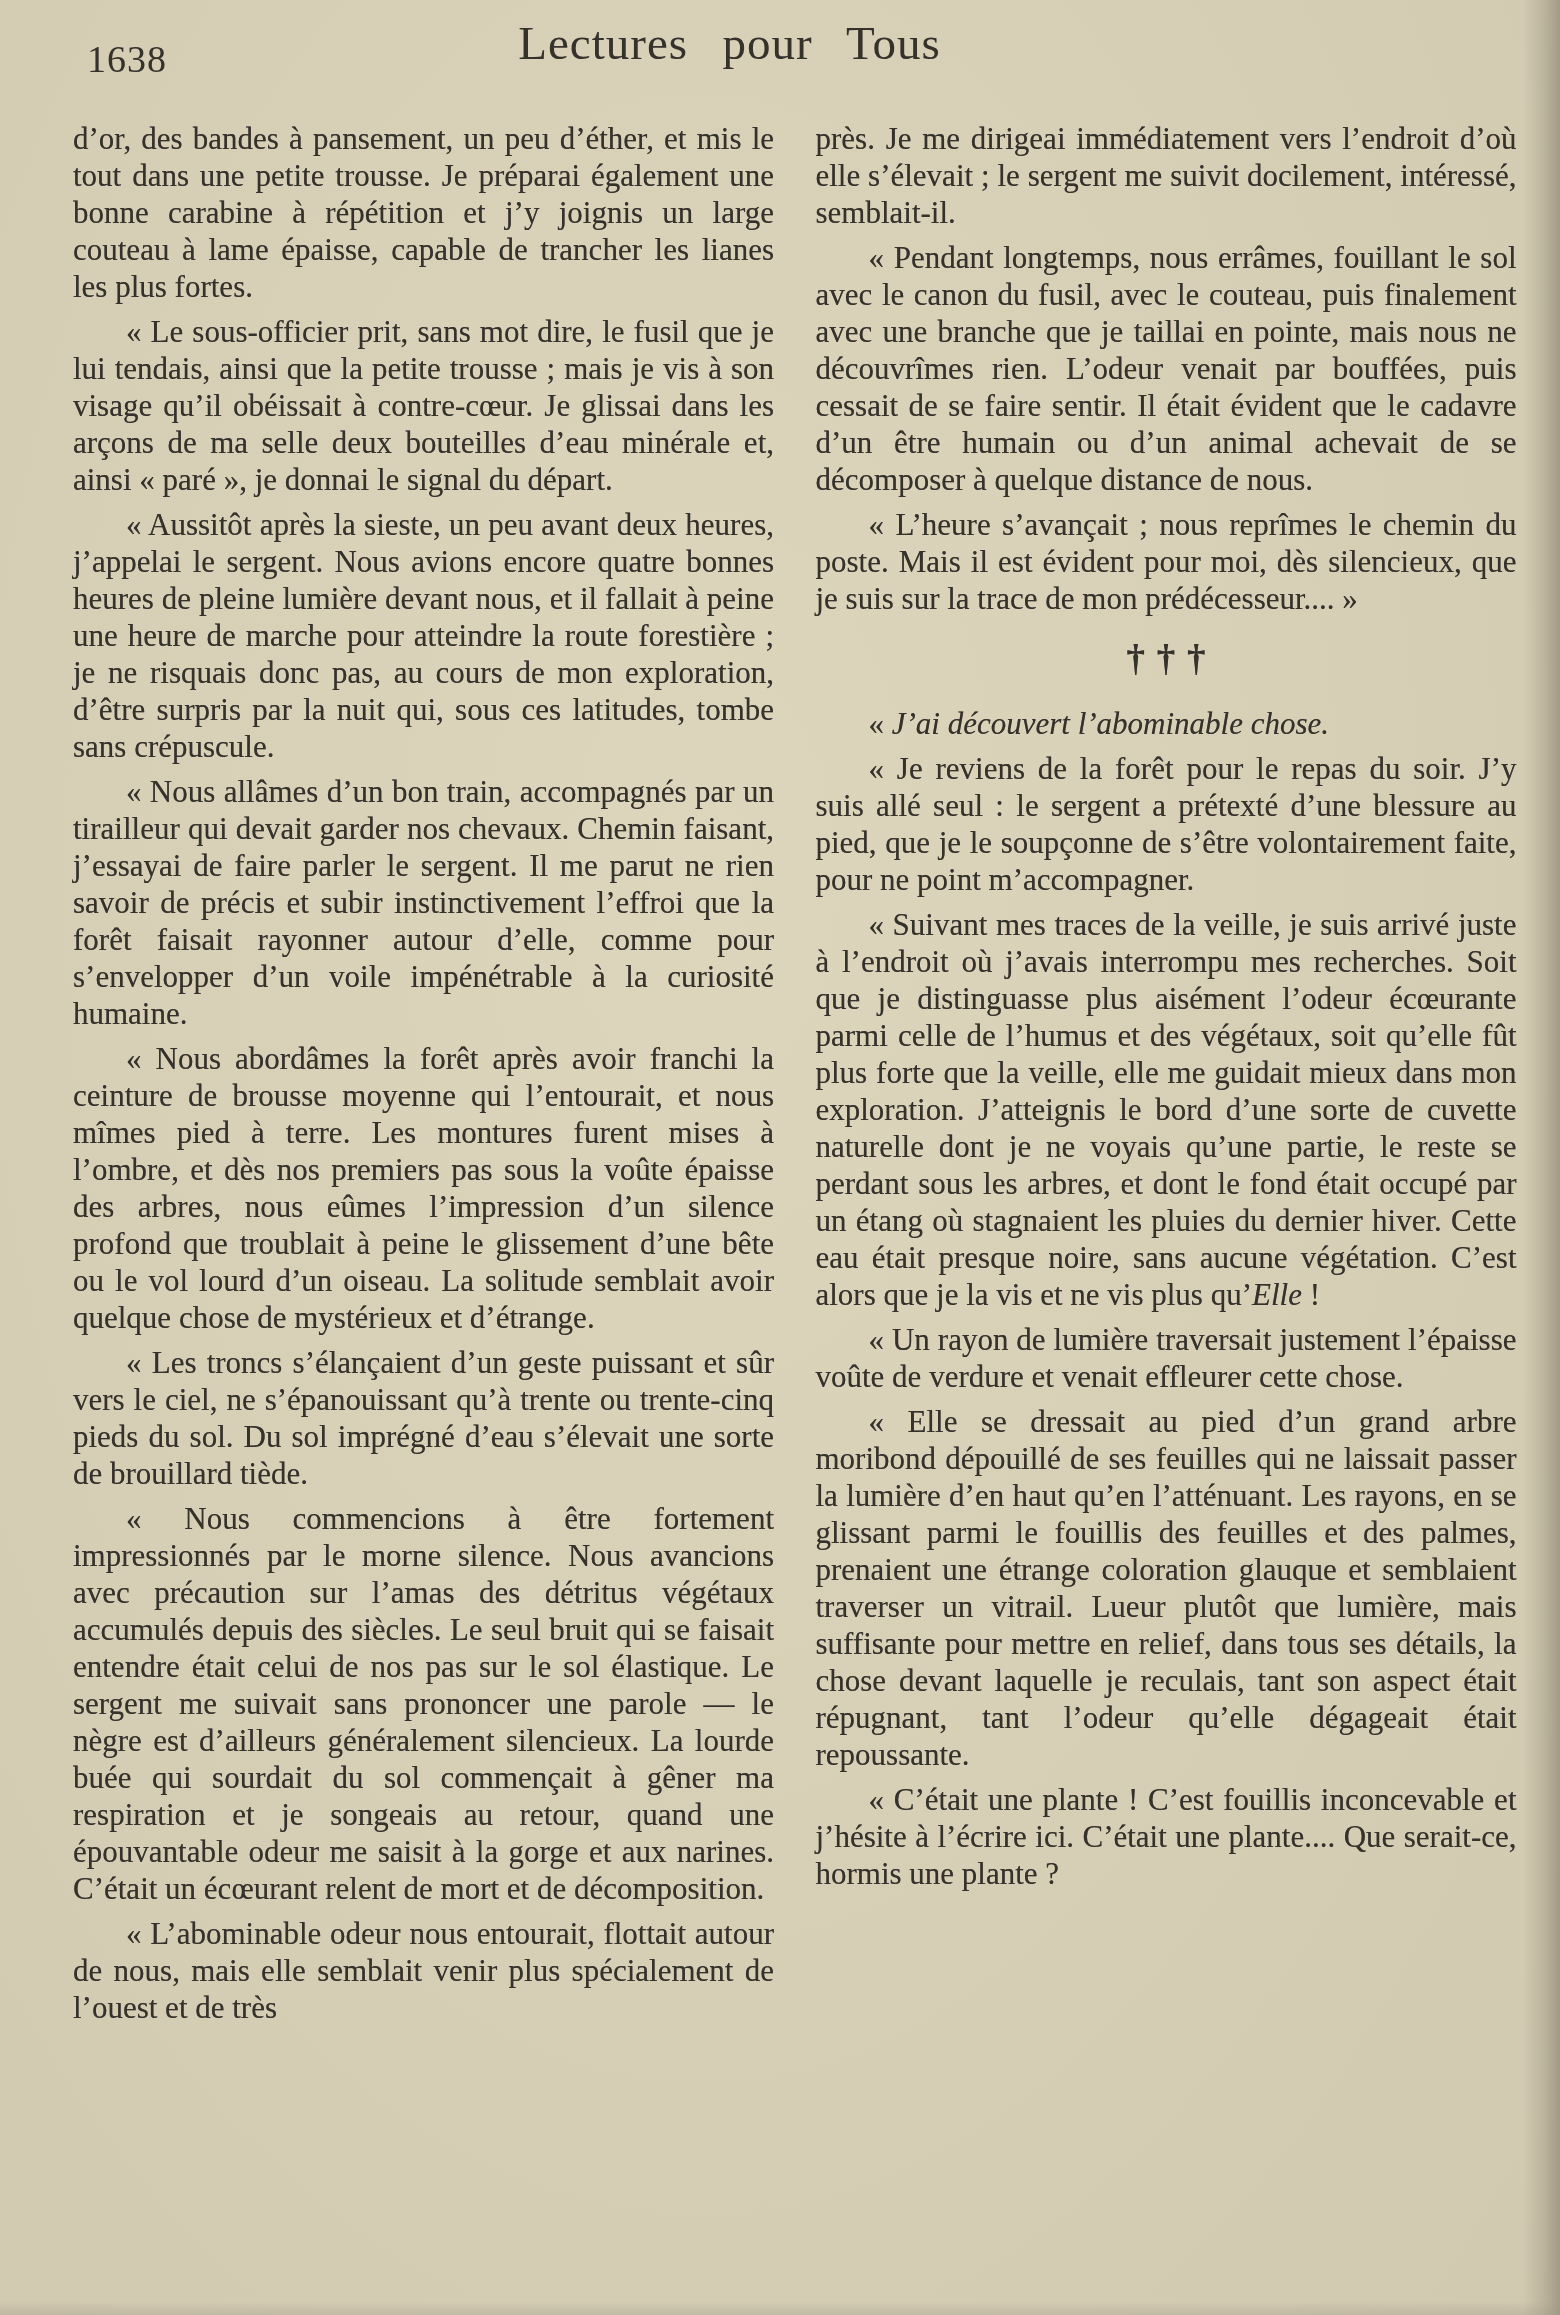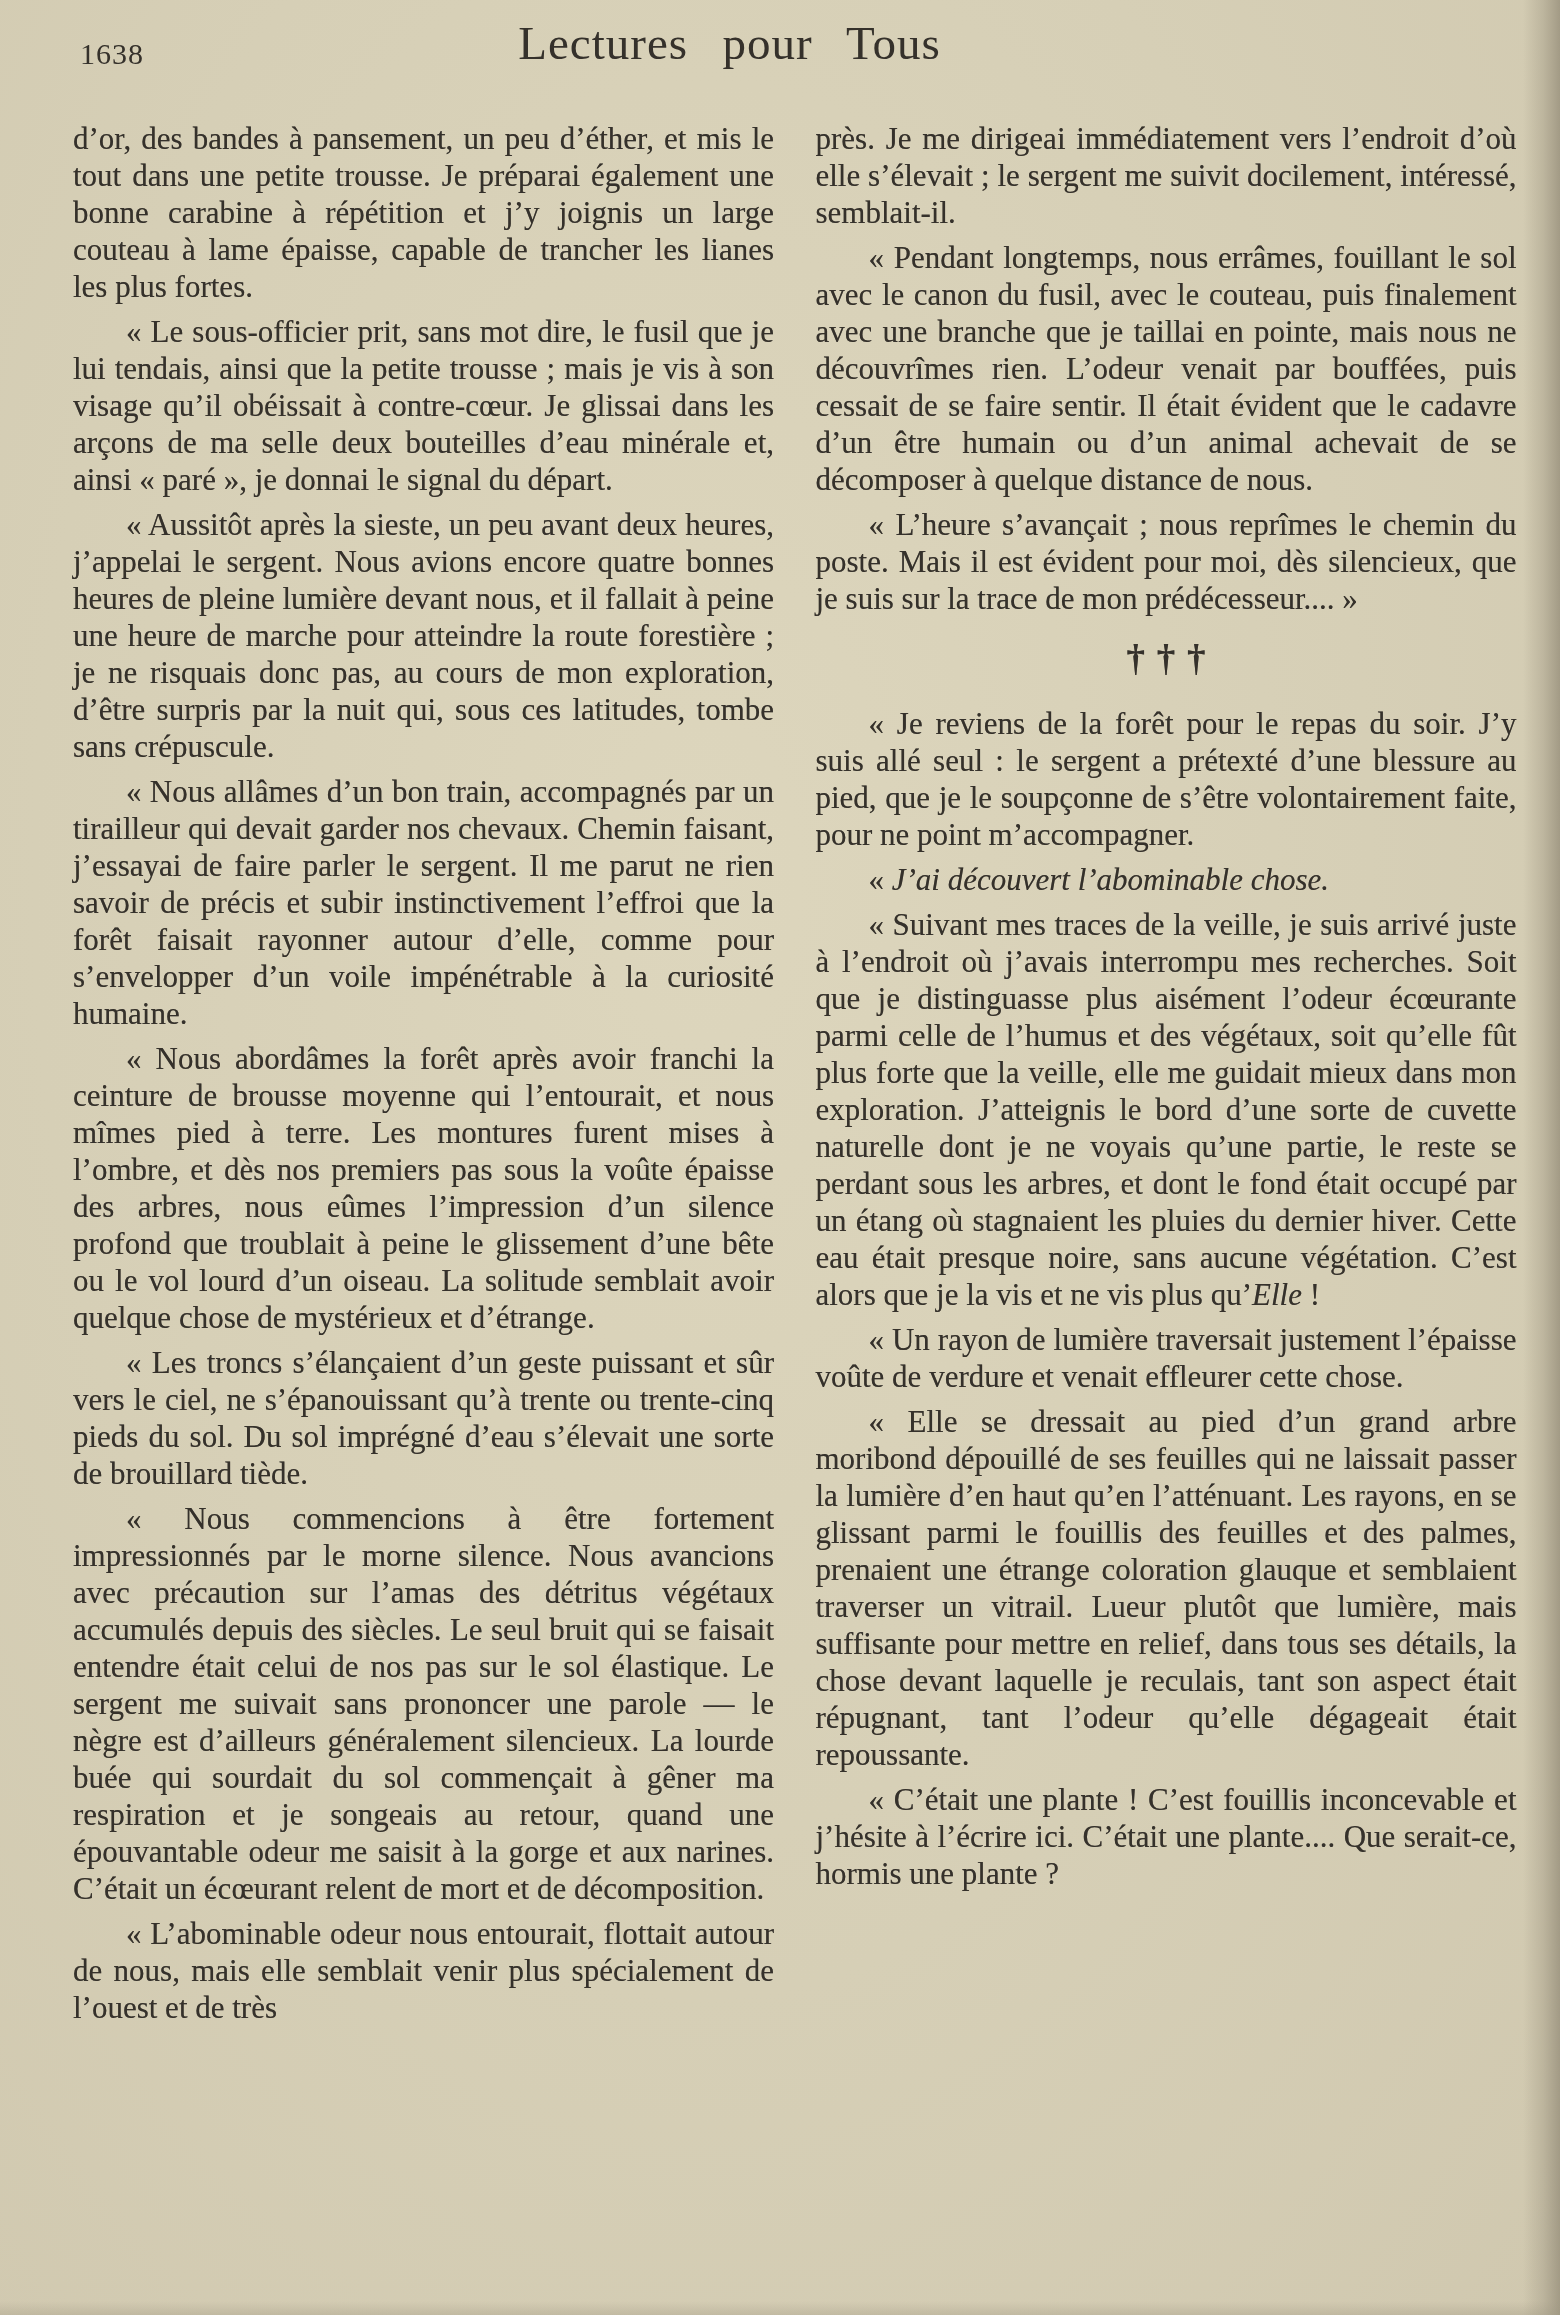--- a/index.html
+++ b/index.html
@@ -18,22 +18,22 @@
     background:linear-gradient(to right, rgba(171,163,141,0), rgba(171,163,141,0.55) 55%, rgba(160,152,131,0.95));
     pointer-events:none;
   }
   .scan-edge-bottom {
     position:absolute; left:0; bottom:0; width:100%; height:13.7px;
     background:linear-gradient(to bottom, rgba(160,152,131,0), rgba(160,152,131,0.35));
     pointer-events:none;
   }
   .header { position:relative; height:104px; }
   .page-number {
-    position:absolute; left:80px; top:37px;
-    font-size:30px; letter-spacing:1px;
+    position:absolute; left:87px; top:37px;
+    font-size:38px; letter-spacing:1px;
   }
   .page-title {
     position:absolute; left:8px; top:15.7px; width:1443px;
     text-align:center;
     font-size:47px;
     letter-spacing:1px;
     word-spacing:21.6px;
   }
   .columns {
     display:flex;
@@ -76,22 +76,22 @@
       <p class="para indent"><span>« Nous abordâmes la forêt après avoir franchi la ceinture de brousse moyenne qui l’entourait, et nous mîmes pied à terre. Les montures furent mises à l’ombre, et dès nos premiers pas sous la voûte épaisse des arbres, nous eûmes l’impression d’un silence profond que troublait à peine le glissement d’une bête ou le vol lourd d’un oiseau. La solitude semblait avoir quelque chose de mystérieux et d’étrange.</span></p>
       <p class="para indent"><span>« Les troncs s’élançaient d’un geste puissant et sûr vers le ciel, ne s’épanouissant qu’à trente ou trente-cinq pieds du sol. Du sol imprégné d’eau s’élevait une sorte de brouillard tiède.</span></p>
       <p class="para indent"><span>« Nous commencions à être fortement impressionnés par le morne silence. Nous avancions avec précaution sur l’amas des détritus végétaux accumulés depuis des siècles. Le seul bruit qui se faisait entendre était celui de nos pas sur le sol élastique. Le sergent me suivait sans prononcer une parole — le nègre est d’ailleurs généralement silencieux. La lourde buée qui sourdait du sol commençait à gêner ma respiration et je songeais au retour, quand une épouvantable odeur me saisit à la gorge et aux narines. C’était un écœurant relent de mort et de décomposition.</span></p>
       <p class="para indent"><span>« L’abominable odeur nous entourait, flottait autour de nous, mais elle semblait venir plus spécialement de l’ouest et de très</span></p>
     </div>
   <div class="column">
       <p class="para"><span>près. Je me dirigeai immédiatement vers l’endroit d’où elle s’élevait ; le sergent me suivit docilement, intéressé, semblait-il.</span></p>
       <p class="para indent"><span>« Pendant longtemps, nous errâmes, fouillant le sol avec le canon du fusil, avec le couteau, puis finalement avec une branche que je taillai en pointe, mais nous ne découvrîmes rien. L’odeur venait par bouffées, puis cessait de se faire sentir. Il était évident que le cadavre d’un être humain ou d’un animal achevait de se décomposer à quelque distance de nous.</span></p>
       <p class="para indent"><span>« L’heure s’avançait ; nous reprîmes le chemin du poste. Mais il est évident pour moi, dès silencieux, que je suis sur la trace de mon prédécesseur.... »</span></p>
       <div class="ornament">†††</div>
+      <p class="para indent"><span>« </span><span class="italic">J’ai découvert l’abominable chose.</span></p>
       <p class="para indent"><span>« Je reviens de la forêt pour le repas du soir. J’y suis allé seul : le sergent a prétexté d’une blessure au pied, que je le soupçonne de s’être volontairement faite, pour ne point m’accompagner.</span></p>
-      <p class="para indent"><span>« </span><span class="italic">J’ai découvert l’abominable chose.</span></p>
       <p class="para indent"><span>« Suivant mes traces de la veille, je suis arrivé juste à l’endroit où j’avais interrompu mes recherches. Soit que je distinguasse plus aisément l’odeur écœurante parmi celle de l’humus et des végétaux, soit qu’elle fût plus forte que la veille, elle me guidait mieux dans mon exploration. J’atteignis le bord d’une sorte de cuvette naturelle dont je ne voyais qu’une partie, le reste se perdant sous les arbres, et dont le fond était occupé par un étang où stagnaient les pluies du dernier hiver. Cette eau était presque noire, sans aucune végétation. C’est alors que je la vis et ne vis plus qu’</span><span class="italic">Elle</span><span> !</span></p>
       <p class="para indent"><span>« Un rayon de lumière traversait justement l’épaisse voûte de verdure et venait effleurer cette chose.</span></p>
       <p class="para indent"><span>« Elle se dressait au pied d’un grand arbre moribond dépouillé de ses feuilles qui ne laissait passer la lumière d’en haut qu’en l’atténuant. Les rayons, en se glissant parmi le fouillis des feuilles et des palmes, prenaient une étrange coloration glauque et semblaient traverser un vitrail. Lueur plutôt que lumière, mais suffisante pour mettre en relief, dans tous ses détails, la chose devant laquelle je reculais, tant son aspect était répugnant, tant l’odeur qu’elle dégageait était repoussante.</span></p>
       <p class="para indent"><span>« C’était une plante ! C’est fouillis inconcevable et j’hésite à l’écrire ici. C’était une plante.... Que serait-ce, hormis une plante ?</span></p>
     </div>
 </div>
 
 <div class="scan-edge"></div>
 <div class="scan-edge-bottom"></div>
 

